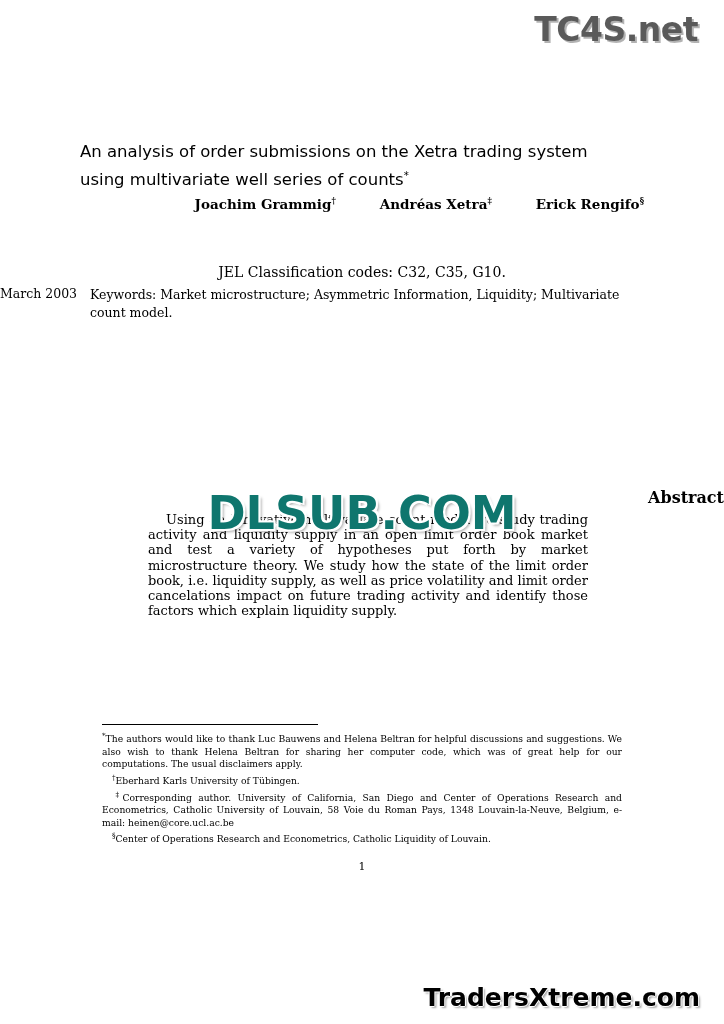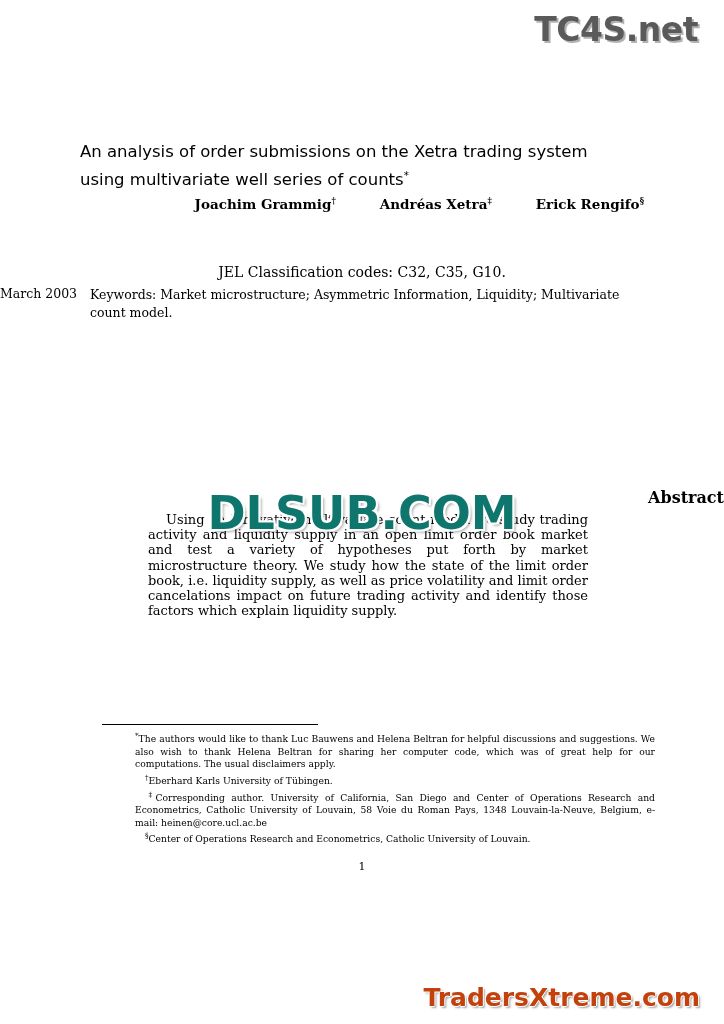--- a/index.html
+++ b/index.html
@@ -51,21 +51,21 @@
       3px 3px 3px rgba(0,0,0,0.35);
   }
 
   .wm-bottom {
     position: absolute;
     bottom: 12px;
     right: 24px;
     font-family: "DejaVu Sans", sans-serif;
     font-weight: bold;
     font-size: 25px;
-    color: #c2410c;
+    color: #000000;
     text-shadow:
       1px 0 0 #ffffff, -1px 0 0 #ffffff, 0 1px 0 #ffffff, 0 -1px 0 #ffffff,
       2px 2px 2px rgba(0,0,0,0.35);
   }
 
   
   .title {
     position: absolute;
     top: 138px;
     left: 80px;
@@ -150,21 +150,20 @@
   }
 
   .footnotes {
     position: absolute;
     top: 730px;
     left: 102px;
     width: 520px;
     font-size: 9.2px;
     line-height: 12.6px;
     text-align: justify;
-    margin-left: 33px;
   }
   .footnotes p { margin: 0 0 1px 0; }
   .footnotes .fn-marker { vertical-align: super; font-size: 7.2px; }
   .footnotes .fn-indent { display: inline-block; width: 10px; }
 
   .page-number {
     position: absolute;
     top: 860px;
     left: 0;
     width: 100%;
@@ -199,20 +198,20 @@
   <div class="abstract-head">Abstract</div>
   <div class="abstract-body"><span class="indent"></span><span>Using an innovative multivariate count model we study trading activity and liquidity supply in an open limit order book market and test a variety of hypotheses put forth by market microstructure theory. We study how the state of the limit order book, i.e. liquidity supply, as well as price volatility and limit order cancelations impact on future trading activity and identify those factors which explain liquidity supply.</span></div>
 
   <div class="wm-center">DLSUB.COM</div>
 
   <div class="fn-rule"></div>
   <div class="footnotes">
     <p><span class="fn-marker">*</span><span>The authors would like to thank Luc Bauwens and Helena Beltran for helpful discussions and suggestions. We also wish to thank Helena Beltran for sharing her computer code, which was of great help for our computations. The usual disclaimers apply.</span></p>
     <p><span class="fn-indent"></span><span class="fn-marker">†</span><span>Eberhard Karls University of Tübingen.</span></p>
     <p><span class="fn-indent"></span><span class="fn-marker">‡</span><span>Corresponding author. University of California, San Diego and Center of Operations Research and Econometrics, Catholic University of Louvain, 58 Voie du Roman Pays, 1348 Louvain-la-Neuve, Belgium, e-mail: heinen@core.ucl.ac.be</span></p>
-    <p><span class="fn-indent"></span><span class="fn-marker">§</span><span>Center of Operations Research and Econometrics, Catholic University of Louvain.</span></p>
+    <p><span class="fn-indent"></span><span class="fn-marker">§</span><span>Center of Operations Research and Econometrics, Catholic Liquidity of Louvain.</span></p>
   </div>
 
   <div class="page-number">1</div>
 
   <div class="wm-bottom">TradersXtreme.com</div>
 
 </div>
 
 </body></html>

